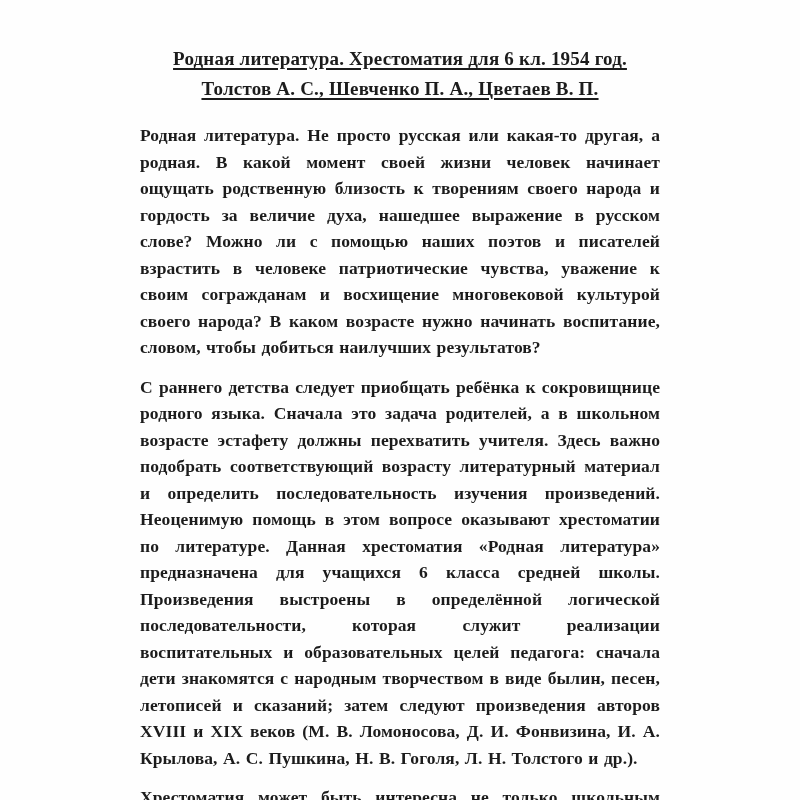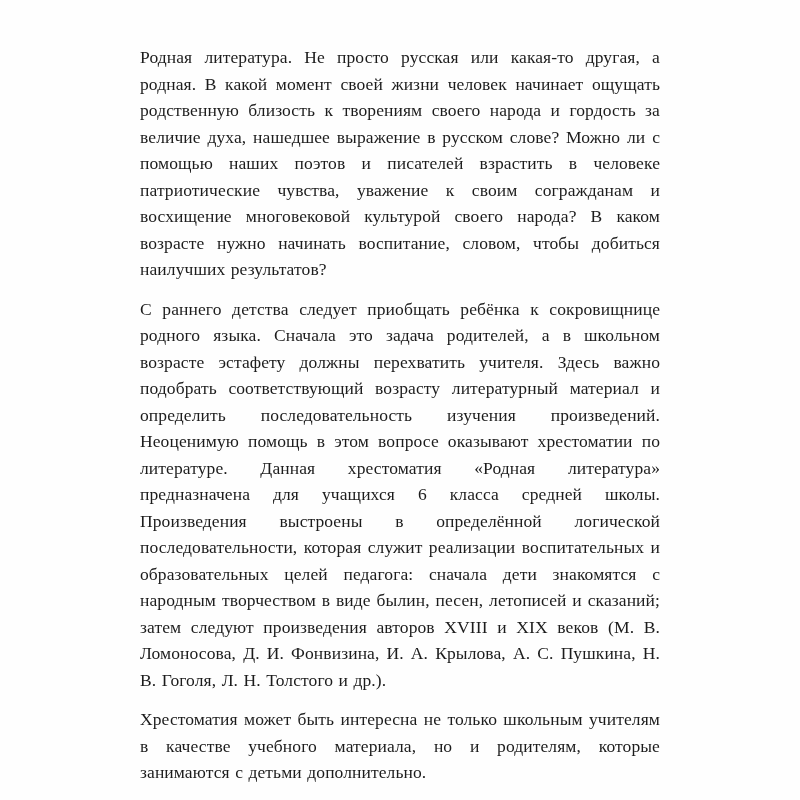--- a/index.html
+++ b/index.html
@@ -31,35 +31,39 @@
     font-weight: bold;
     line-height: 30px;
     margin: 0;
     text-decoration: underline;
     text-decoration-thickness: 2px;
     text-underline-offset: 3px;
     letter-spacing: 0.2px;
   }
   .body-text p {
     font-size: 17.5px;
-    font-weight: normal;
+    font-weight: bold;
     line-height: 26.5px;
     margin: 0 0 13px 0;
     text-align: justify;
     text-align-last: left;
     letter-spacing: 0.1px;
     word-spacing: 1px;
   }
 </style>
 </head>
 <body>
 
 <div class="page">
   <div class="content">
 
+    <div class="title-block">
+      <h1 class="title-line">Родная литература. Хрестоматия для 6 кл. 1954 год.</h1>
+      <h2 class="title-line">Толстов А. С., Шевченко П. А., Цветаев В. П.</h2>
+    </div>
 
     <div class="body-text">
       <p>Родная литература. Не просто русская или какая-то другая, а родная. В какой момент своей жизни человек начинает ощущать родственную близость к творениям своего народа и гордость за величие духа, нашедшее выражение в русском слове? Можно ли с помощью наших поэтов и писателей взрастить в человеке патриотические чувства, уважение к своим согражданам и восхищение многовековой культурой своего народа? В каком возрасте нужно начинать воспитание, словом, чтобы добиться наилучших результатов?</p>
       <p>С раннего детства следует приобщать ребёнка к сокровищнице родного языка. Сначала это задача родителей, а в школьном возрасте эстафету должны перехватить учителя. Здесь важно подобрать соответствующий возрасту литературный материал и определить последовательность изучения произведений. Неоценимую помощь в этом вопросе оказывают хрестоматии по литературе. Данная хрестоматия «Родная литература» предназначена для учащихся 6 класса средней школы. Произведения выстроены в определённой логической последовательности, которая служит реализации воспитательных и образовательных целей педагога: сначала дети знакомятся с народным творчеством в виде былин, песен, летописей и сказаний; затем следуют произведения авторов XVIII и XIX веков (М. В. Ломоносова, Д. И. Фонвизина, И. А. Крылова, А. С. Пушкина, Н. В. Гоголя, Л. Н. Толстого и др.).</p>
       <p>Хрестоматия может быть интересна не только школьным учителям в качестве учебного материала, но и родителям, которые занимаются с детьми дополнительно.</p>
     </div>
 
   </div>
 </div>
 

